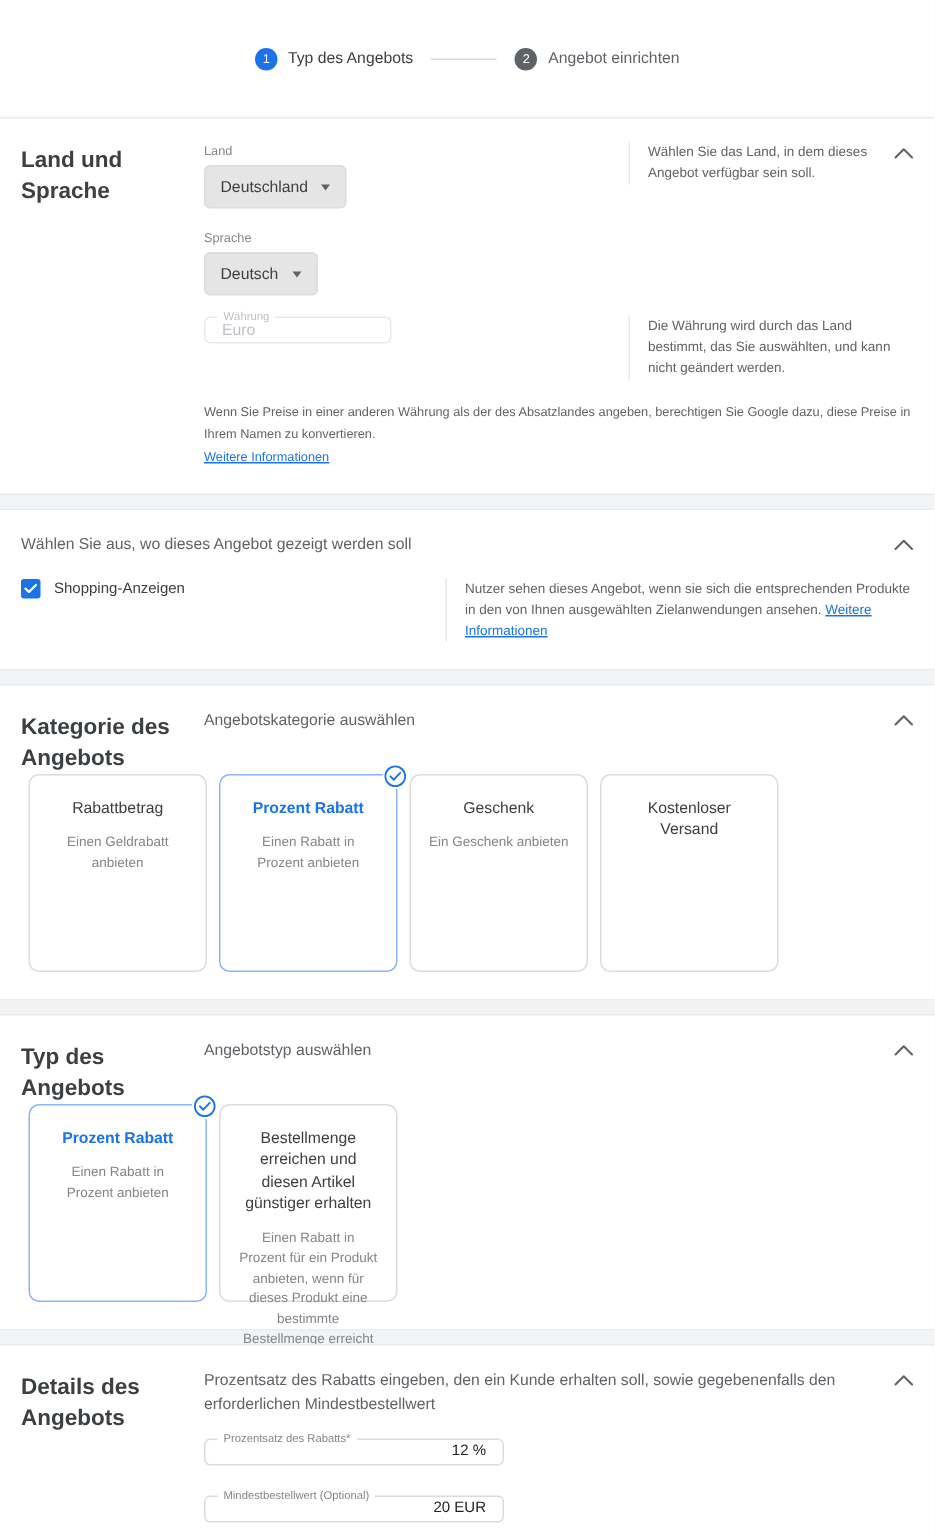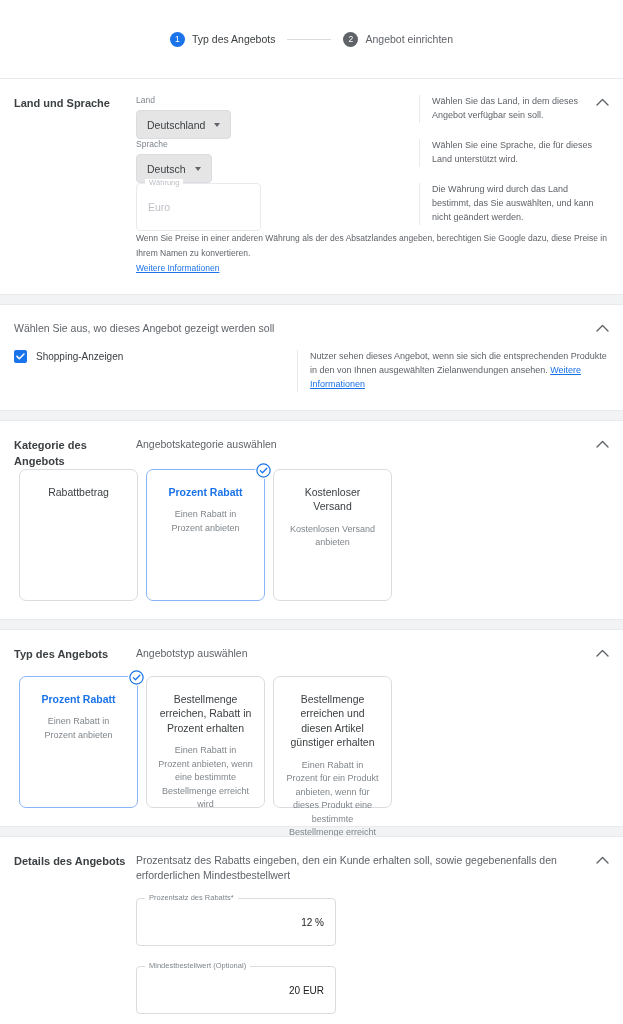--- a/index.html
+++ b/index.html
@@ -59,21 +59,21 @@
   }
   .section:last-child { margin-bottom: 0; }
 
   .section-grid {
     display: flex;
     padding: 0 14px 0 14px;
   }
   .sec-title {
     width: 122px;
     flex: none;
-    font-size: 11px;
+    font-size: 15px;
     font-weight: 700;
     color: #3c4043;
     padding-top: 1px;
     line-height: 1.4;
   }
   .sec-main { flex: 1 1 auto; min-width: 0; }
   .chevron {
     position: absolute;
     top: 15px;
     right: 13px;
@@ -127,21 +127,21 @@
     border-left: 3.5px solid transparent;
     border-right: 3.5px solid transparent;
     border-top: 4px solid #5f6368;
   }
 
   
   .tf {
     position: relative;
     border: 1px solid #dadce0;
     border-radius: 4px;
-    height: 48px;
+    height: 18px;
     display: flex;
     align-items: center;
     background: #fff;
   }
   .tf-legend {
     position: absolute;
     top: -5px;
     left: 8px;
     background: #ffffff;
     padding: 0 4px;
@@ -221,21 +221,21 @@
   }
   .card-check svg { display: block; }
 
   .sec-sub {
     font-size: 10.5px;
     color: #5f6368;
     line-height: 1.5;
     margin-bottom: 14px;
   }
   .sec-sub-wide { max-width: 455px; }
-  .mt14 { }
+  .mt14 { margin-top: 14px; }
   .w125 { width: 125px; }
   .w200 { width: 200px; }
   .cards-indent { padding-left: 5px; }
 </style>
 </head>
 <body>
 
 <div class="stepper-wrap">
   <div class="stepper">
     <div class="step">
@@ -275,23 +275,20 @@
           </div>
         </div>
 
         <div class="row2 mt14">
           <div class="col-ctrl">
             <div class="field-label">Sprache</div>
             <div class="select">
               <span>Deutsch</span>
               <span class="caret"></span>
             </div>
-          </div>
-          <div class="col-help">
-            <div class="help-text">Wählen Sie eine Sprache, die für dieses Land unterstützt wird.</div>
           </div>
         </div>
 
         <div class="row2 mt14">
           <div class="col-ctrl">
             <div class="tf disabled w125">
               <span class="tf-legend">Währung</span>
               <span class="tf-value">Euro</span>
             </div>
           </div>
@@ -349,37 +346,41 @@
     <div class="section-grid">
       <div class="sec-title">Kategorie des Angebots</div>
       <div class="sec-main">
         <div class="sec-sub">Angebotskategorie auswählen</div>
       </div>
     </div>
     <div class="cards cards-indent" style="padding-left:19px;">
 
       <div class="card">
         <div class="card-title">Rabattbetrag</div>
+        <div class="card-desc">Einen Geldrabatt anbieten</div>
       </div>
 
       <div class="card selected">
         <span class="card-check">
           <svg width="15" height="15" viewBox="0 0 15 15">
             <circle cx="7.5" cy="7.5" r="6.6" fill="#ffffff" stroke="#1a73e8" stroke-width="1.2"></circle>
             <path d="M4.3 7.6L6.5 9.8L10.8 5.3" stroke="#1a73e8" stroke-width="1.3" fill="none" stroke-linecap="round" stroke-linejoin="round"></path>
           </svg>
         </span>
         <div class="card-title">Prozent Rabatt</div>
         <div class="card-desc">Einen Rabatt in Prozent anbieten</div>
       </div>
 
+      <div class="card">
+        <div class="card-title">Geschenk</div>
+        <div class="card-desc">Ein Geschenk anbieten</div>
+      </div>
 
       <div class="card">
         <div class="card-title">Kostenloser Versand</div>
-        <div class="card-desc">Kostenlosen Versand anbieten</div>
       </div>
 
     </div>
   </div>
 
   <div class="section">
     <div class="chevron">
       <svg width="13" height="8" viewBox="0 0 13 8">
           <path d="M1 7L6.5 1.5L12 7" stroke="#5f6368" stroke-width="1.4" fill="none" stroke-linecap="round" stroke-linejoin="round"></path>
         </svg>
@@ -396,24 +397,20 @@
         <span class="card-check">
           <svg width="15" height="15" viewBox="0 0 15 15">
             <circle cx="7.5" cy="7.5" r="6.6" fill="#ffffff" stroke="#1a73e8" stroke-width="1.2"></circle>
             <path d="M4.3 7.6L6.5 9.8L10.8 5.3" stroke="#1a73e8" stroke-width="1.3" fill="none" stroke-linecap="round" stroke-linejoin="round"></path>
           </svg>
         </span>
         <div class="card-title">Prozent Rabatt</div>
         <div class="card-desc">Einen Rabatt in Prozent anbieten</div>
       </div>
 
-      <div class="card">
-        <div class="card-title">Bestellmenge erreichen, Rabatt in Prozent erhalten</div>
-        <div class="card-desc">Einen Rabatt in Prozent anbieten, wenn eine bestimmte Bestellmenge erreicht wird</div>
-      </div>
 
       <div class="card">
         <div class="card-title">Bestellmenge erreichen und diesen Artikel günstiger erhalten</div>
         <div class="card-desc">Einen Rabatt in Prozent für ein Produkt anbieten, wenn für dieses Produkt eine bestimmte Bestellmenge erreicht wird</div>
       </div>
 
     </div>
   </div>
 
   <div class="section">

